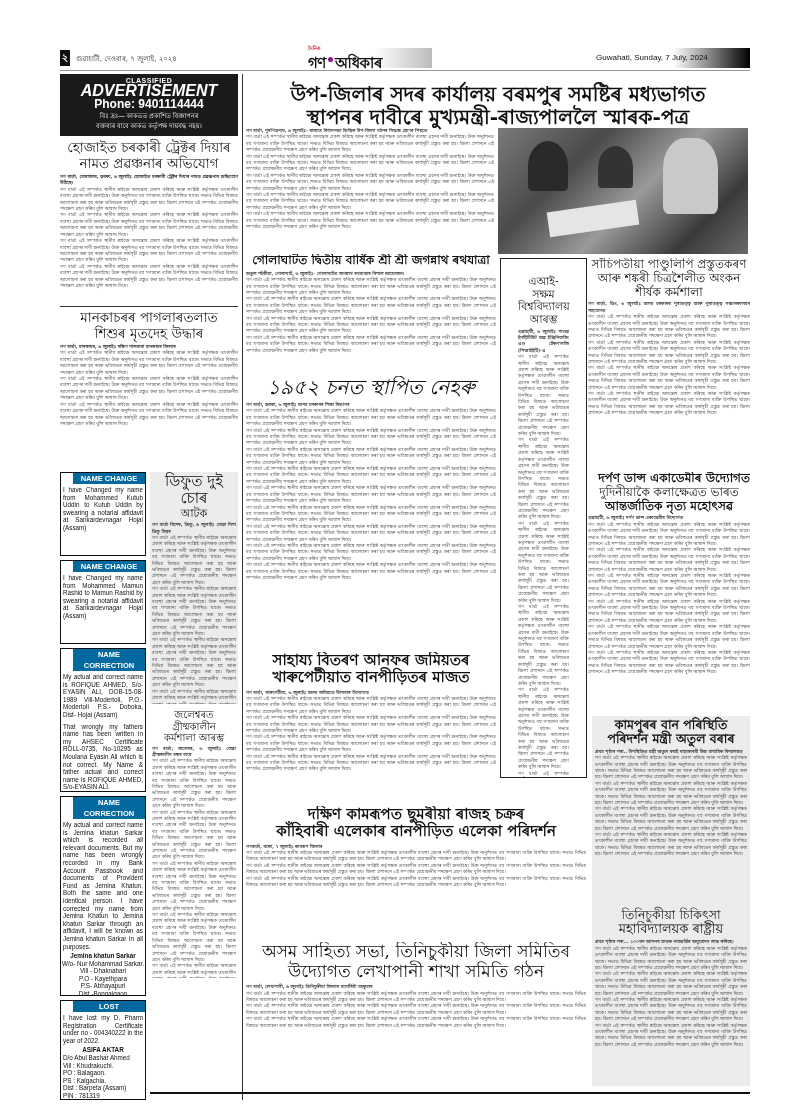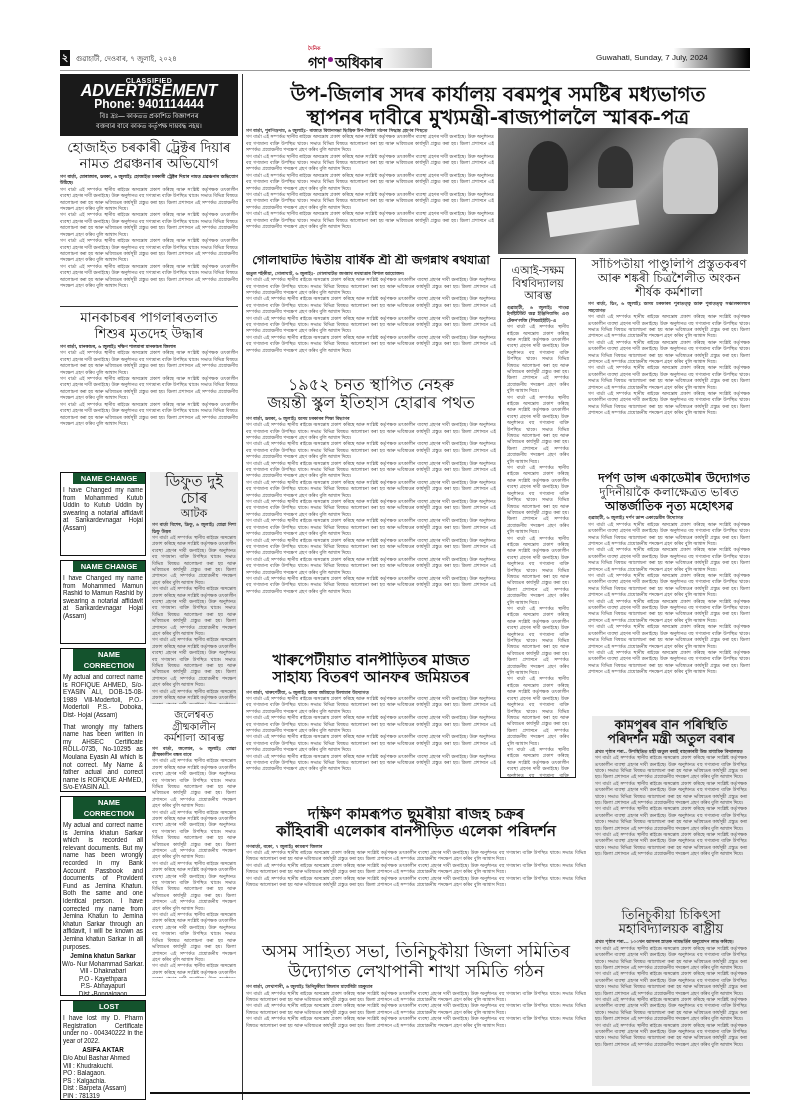--- a/index.html
+++ b/index.html
@@ -29,21 +29,21 @@
   .cl-5 { font-size: 6.5px; line-height: 9px; }
 
   .headline { font-family: "DejaVu Serif", serif; font-weight: normal; text-align: center; color: #111; line-height: 1.15; }
   .body-txt { font-size: 4.5px; line-height: 6.4px; color: #333; text-align: justify; }
   .body-txt::after { content: ""; }
 
   .story { position: absolute; }
   .box-border { border: 1px solid #222; }
 
   .ad-box { position: absolute; left: 0; width: 86px; border: 1px solid #111; font-family: "Liberation Sans", sans-serif; font-size: 6.3px; line-height: 7.6px; color: #111; }
-  .ad-head { background: #14532d; color: #fff; text-align: center; font-weight: bold; font-size: 7.5px; line-height: 11px; margin-left: 12px; }
+  .ad-head { background: #0369a1; color: #fff; text-align: center; font-weight: bold; font-size: 7.5px; line-height: 11px; margin-left: 12px; }
   .ad-body { padding: 2px 2px; text-align: justify; }
   .ad-center { text-align: center; }
   .ad-bold { font-weight: bold; text-align: center; }
 
   .vrule { position: absolute; width: 1px; background: #333; }
   .hrule { position: absolute; height: 1px; background: #333; }
 
   .photo { position: absolute; background: linear-gradient(135deg,#7a7a7a 0%,#4a4a4a 30%,#9a9a9a 55%,#3a3a3a 80%,#6a6a6a 100%); }
   .photo .p1 { position: absolute; left: 12%; top: 10%; width: 16%; height: 40%; border-radius: 50% 50% 10% 10%; background: #2a2a2a; }
   .photo .p2 { position: absolute; left: 40%; top: 14%; width: 14%; height: 34%; border-radius: 50% 50% 10% 10%; background: #333; }
@@ -181,21 +181,21 @@
 
   <div class="story" style="left:186px;top:206px;width:250px;height:118px;overflow:hidden;">
     <div class="headline" style="font-size:12px;font-weight:bold;">গোলাঘাটত দ্বিতীয় বাৰ্ষিক শ্ৰী শ্ৰী জগন্নাথ ৰথযাত্ৰা</div>
     <div class="body-txt" style="margin-top:3px;font-weight:bold;">অতুল শইকীয়া, গোলাঘাট, ৬ জুলাইঃ- গোলাঘাটত জগন্নাথ ৰথযাত্ৰাৰ বিশাল আয়োজন।</div>
     <div class="body-txt">গণ বাৰ্তা এই সম্পৰ্কত স্থানীয় ৰাইজে অসন্তোষ প্ৰকাশ কৰিছে আৰু সংশ্লিষ্ট কৰ্তৃপক্ষক তৎকালীন ব্যৱস্থা গ্ৰহণৰ দাবী জনাইছে। উক্ত অনুষ্ঠানত বহু গণ্যমান্য ব্যক্তি উপস্থিত থাকে। সভাত বিভিন্ন বিষয়ত আলোচনা কৰা হয় আৰু ভৱিষ্যতৰ কাৰ্যসূচী প্ৰস্তুত কৰা হয়। জিলা প্ৰশাসনে এই সম্পৰ্কত প্ৰয়োজনীয় পদক্ষেপ গ্ৰহণ কৰিব বুলি আশ্বাস দিয়ে।</div>
     <div class="body-txt">গণ বাৰ্তা এই সম্পৰ্কত স্থানীয় ৰাইজে অসন্তোষ প্ৰকাশ কৰিছে আৰু সংশ্লিষ্ট কৰ্তৃপক্ষক তৎকালীন ব্যৱস্থা গ্ৰহণৰ দাবী জনাইছে। উক্ত অনুষ্ঠানত বহু গণ্যমান্য ব্যক্তি উপস্থিত থাকে। সভাত বিভিন্ন বিষয়ত আলোচনা কৰা হয় আৰু ভৱিষ্যতৰ কাৰ্যসূচী প্ৰস্তুত কৰা হয়। জিলা প্ৰশাসনে এই সম্পৰ্কত প্ৰয়োজনীয় পদক্ষেপ গ্ৰহণ কৰিব বুলি আশ্বাস দিয়ে।</div>
     <div class="body-txt">গণ বাৰ্তা এই সম্পৰ্কত স্থানীয় ৰাইজে অসন্তোষ প্ৰকাশ কৰিছে আৰু সংশ্লিষ্ট কৰ্তৃপক্ষক তৎকালীন ব্যৱস্থা গ্ৰহণৰ দাবী জনাইছে। উক্ত অনুষ্ঠানত বহু গণ্যমান্য ব্যক্তি উপস্থিত থাকে। সভাত বিভিন্ন বিষয়ত আলোচনা কৰা হয় আৰু ভৱিষ্যতৰ কাৰ্যসূচী প্ৰস্তুত কৰা হয়। জিলা প্ৰশাসনে এই সম্পৰ্কত প্ৰয়োজনীয় পদক্ষেপ গ্ৰহণ কৰিব বুলি আশ্বাস দিয়ে।</div>
     <div class="body-txt">গণ বাৰ্তা এই সম্পৰ্কত স্থানীয় ৰাইজে অসন্তোষ প্ৰকাশ কৰিছে আৰু সংশ্লিষ্ট কৰ্তৃপক্ষক তৎকালীন ব্যৱস্থা গ্ৰহণৰ দাবী জনাইছে। উক্ত অনুষ্ঠানত বহু গণ্যমান্য ব্যক্তি উপস্থিত থাকে। সভাত বিভিন্ন বিষয়ত আলোচনা কৰা হয় আৰু ভৱিষ্যতৰ কাৰ্যসূচী প্ৰস্তুত কৰা হয়। জিলা প্ৰশাসনে এই সম্পৰ্কত প্ৰয়োজনীয় পদক্ষেপ গ্ৰহণ কৰিব বুলি আশ্বাস দিয়ে।</div>
   </div>
 
-  <div class="story box-border" style="left:440px;top:210px;width:76px;height:520px;overflow:hidden;padding:6px;">
+  <div class="story box-border" style="left:440px;top:210px;width:87px;height:520px;overflow:hidden;padding:17px;">
     <div class="headline" style="font-size:11px;">এআই-সক্ষম</div>
     <div class="headline" style="font-size:11px;">বিশ্ববিদ্যালয়</div>
     <div class="headline" style="font-size:11px;">আৰম্ভ</div>
     <div class="body-txt" style="margin-top:2px;font-weight:bold;">গুৱাহাটী, ৬ জুলাইঃ পাণ্ডৱ ইনষ্টিটিউট অৱ ইঞ্জিনিয়াৰিং এণ্ড টেকন'লজি (পিআইইটি)-এ</div>
     <div class="body-txt">গণ বাৰ্তা এই সম্পৰ্কত স্থানীয় ৰাইজে অসন্তোষ প্ৰকাশ কৰিছে আৰু সংশ্লিষ্ট কৰ্তৃপক্ষক তৎকালীন ব্যৱস্থা গ্ৰহণৰ দাবী জনাইছে। উক্ত অনুষ্ঠানত বহু গণ্যমান্য ব্যক্তি উপস্থিত থাকে। সভাত বিভিন্ন বিষয়ত আলোচনা কৰা হয় আৰু ভৱিষ্যতৰ কাৰ্যসূচী প্ৰস্তুত কৰা হয়। জিলা প্ৰশাসনে এই সম্পৰ্কত প্ৰয়োজনীয় পদক্ষেপ গ্ৰহণ কৰিব বুলি আশ্বাস দিয়ে।</div>
     <div class="body-txt">গণ বাৰ্তা এই সম্পৰ্কত স্থানীয় ৰাইজে অসন্তোষ প্ৰকাশ কৰিছে আৰু সংশ্লিষ্ট কৰ্তৃপক্ষক তৎকালীন ব্যৱস্থা গ্ৰহণৰ দাবী জনাইছে। উক্ত অনুষ্ঠানত বহু গণ্যমান্য ব্যক্তি উপস্থিত থাকে। সভাত বিভিন্ন বিষয়ত আলোচনা কৰা হয় আৰু ভৱিষ্যতৰ কাৰ্যসূচী প্ৰস্তুত কৰা হয়। জিলা প্ৰশাসনে এই সম্পৰ্কত প্ৰয়োজনীয় পদক্ষেপ গ্ৰহণ কৰিব বুলি আশ্বাস দিয়ে।</div>
     <div class="body-txt">গণ বাৰ্তা এই সম্পৰ্কত স্থানীয় ৰাইজে অসন্তোষ প্ৰকাশ কৰিছে আৰু সংশ্লিষ্ট কৰ্তৃপক্ষক তৎকালীন ব্যৱস্থা গ্ৰহণৰ দাবী জনাইছে। উক্ত অনুষ্ঠানত বহু গণ্যমান্য ব্যক্তি উপস্থিত থাকে। সভাত বিভিন্ন বিষয়ত আলোচনা কৰা হয় আৰু ভৱিষ্যতৰ কাৰ্যসূচী প্ৰস্তুত কৰা হয়। জিলা প্ৰশাসনে এই সম্পৰ্কত প্ৰয়োজনীয় পদক্ষেপ গ্ৰহণ কৰিব বুলি আশ্বাস দিয়ে।</div>
     <div class="body-txt">গণ বাৰ্তা এই সম্পৰ্কত স্থানীয় ৰাইজে অসন্তোষ প্ৰকাশ কৰিছে আৰু সংশ্লিষ্ট কৰ্তৃপক্ষক তৎকালীন ব্যৱস্থা গ্ৰহণৰ দাবী জনাইছে। উক্ত অনুষ্ঠানত বহু গণ্যমান্য ব্যক্তি উপস্থিত থাকে। সভাত বিভিন্ন বিষয়ত আলোচনা কৰা হয় আৰু ভৱিষ্যতৰ কাৰ্যসূচী প্ৰস্তুত কৰা হয়। জিলা প্ৰশাসনে এই সম্পৰ্কত প্ৰয়োজনীয় পদক্ষেপ গ্ৰহণ কৰিব বুলি আশ্বাস দিয়ে।</div>
     <div class="body-txt">গণ বাৰ্তা এই সম্পৰ্কত স্থানীয় ৰাইজে অসন্তোষ প্ৰকাশ কৰিছে আৰু সংশ্লিষ্ট কৰ্তৃপক্ষক তৎকালীন ব্যৱস্থা গ্ৰহণৰ দাবী জনাইছে। উক্ত অনুষ্ঠানত বহু গণ্যমান্য ব্যক্তি উপস্থিত থাকে। সভাত বিভিন্ন বিষয়ত আলোচনা কৰা হয় আৰু ভৱিষ্যতৰ কাৰ্যসূচী প্ৰস্তুত কৰা হয়। জিলা প্ৰশাসনে এই সম্পৰ্কত প্ৰয়োজনীয় পদক্ষেপ গ্ৰহণ কৰিব বুলি আশ্বাস দিয়ে।</div>
     <div class="body-txt">গণ বাৰ্তা এই সম্পৰ্কত স্থানীয় ৰাইজে অসন্তোষ প্ৰকাশ কৰিছে আৰু সংশ্লিষ্ট কৰ্তৃপক্ষক তৎকালীন ব্যৱস্থা গ্ৰহণৰ দাবী জনাইছে। উক্ত অনুষ্ঠানত বহু গণ্যমান্য ব্যক্তি উপস্থিত থাকে। সভাত বিভিন্ন বিষয়ত আলোচনা কৰা হয় আৰু ভৱিষ্যতৰ কাৰ্যসূচী প্ৰস্তুত কৰা হয়। জিলা প্ৰশাসনে এই সম্পৰ্কত প্ৰয়োজনীয় পদক্ষেপ গ্ৰহণ কৰিব বুলি আশ্বাস দিয়ে।</div>
@@ -209,22 +209,21 @@
     <div class="headline" style="font-size:12px;">আৰু শঙ্কৰী চিত্ৰশৈলীত অংকন</div>
     <div class="headline" style="font-size:12px;">শীৰ্ষক কৰ্মশালা</div>
     <div class="body-txt" style="margin-top:2px;font-weight:bold;">গণ বাৰ্তা, ডিং, ৬ জুলাইঃ অসম চৰকাৰৰ পুৰাতত্ত্ব আৰু পুৰাতত্ত্ব সঞ্চালকালয়ৰ সহযোগত</div>
     <div class="body-txt">গণ বাৰ্তা এই সম্পৰ্কত স্থানীয় ৰাইজে অসন্তোষ প্ৰকাশ কৰিছে আৰু সংশ্লিষ্ট কৰ্তৃপক্ষক তৎকালীন ব্যৱস্থা গ্ৰহণৰ দাবী জনাইছে। উক্ত অনুষ্ঠানত বহু গণ্যমান্য ব্যক্তি উপস্থিত থাকে। সভাত বিভিন্ন বিষয়ত আলোচনা কৰা হয় আৰু ভৱিষ্যতৰ কাৰ্যসূচী প্ৰস্তুত কৰা হয়। জিলা প্ৰশাসনে এই সম্পৰ্কত প্ৰয়োজনীয় পদক্ষেপ গ্ৰহণ কৰিব বুলি আশ্বাস দিয়ে।</div>
     <div class="body-txt">গণ বাৰ্তা এই সম্পৰ্কত স্থানীয় ৰাইজে অসন্তোষ প্ৰকাশ কৰিছে আৰু সংশ্লিষ্ট কৰ্তৃপক্ষক তৎকালীন ব্যৱস্থা গ্ৰহণৰ দাবী জনাইছে। উক্ত অনুষ্ঠানত বহু গণ্যমান্য ব্যক্তি উপস্থিত থাকে। সভাত বিভিন্ন বিষয়ত আলোচনা কৰা হয় আৰু ভৱিষ্যতৰ কাৰ্যসূচী প্ৰস্তুত কৰা হয়। জিলা প্ৰশাসনে এই সম্পৰ্কত প্ৰয়োজনীয় পদক্ষেপ গ্ৰহণ কৰিব বুলি আশ্বাস দিয়ে।</div>
     <div class="body-txt">গণ বাৰ্তা এই সম্পৰ্কত স্থানীয় ৰাইজে অসন্তোষ প্ৰকাশ কৰিছে আৰু সংশ্লিষ্ট কৰ্তৃপক্ষক তৎকালীন ব্যৱস্থা গ্ৰহণৰ দাবী জনাইছে। উক্ত অনুষ্ঠানত বহু গণ্যমান্য ব্যক্তি উপস্থিত থাকে। সভাত বিভিন্ন বিষয়ত আলোচনা কৰা হয় আৰু ভৱিষ্যতৰ কাৰ্যসূচী প্ৰস্তুত কৰা হয়। জিলা প্ৰশাসনে এই সম্পৰ্কত প্ৰয়োজনীয় পদক্ষেপ গ্ৰহণ কৰিব বুলি আশ্বাস দিয়ে।</div>
     <div class="body-txt">গণ বাৰ্তা এই সম্পৰ্কত স্থানীয় ৰাইজে অসন্তোষ প্ৰকাশ কৰিছে আৰু সংশ্লিষ্ট কৰ্তৃপক্ষক তৎকালীন ব্যৱস্থা গ্ৰহণৰ দাবী জনাইছে। উক্ত অনুষ্ঠানত বহু গণ্যমান্য ব্যক্তি উপস্থিত থাকে। সভাত বিভিন্ন বিষয়ত আলোচনা কৰা হয় আৰু ভৱিষ্যতৰ কাৰ্যসূচী প্ৰস্তুত কৰা হয়। জিলা প্ৰশাসনে এই সম্পৰ্কত প্ৰয়োজনীয় পদক্ষেপ গ্ৰহণ কৰিব বুলি আশ্বাস দিয়ে।</div>
   </div>
 
   <div class="story" style="left:186px;top:328px;width:250px;height:270px;overflow:hidden;">
-    <div class="headline" style="font-size:16px;">১৯৫২ চনত স্থাপিত নেহৰু</div>
-    <div class="headline" style="font-size:16px;">জয়ন্তী স্কুল ইতিহাস হোৱাৰ পথত</div>
+    <div class="headline" style="font-size:20px;font-style:italic;">১৯৫২ চনত স্থাপিত নেহৰু</div>
     <div class="body-txt" style="margin-top:3px;font-weight:bold;">গণ বাৰ্তা, ডবকা, ৬ জুলাইঃ অসম চৰকাৰৰ শিক্ষা বিভাগৰ</div>
     <div class="body-txt">গণ বাৰ্তা এই সম্পৰ্কত স্থানীয় ৰাইজে অসন্তোষ প্ৰকাশ কৰিছে আৰু সংশ্লিষ্ট কৰ্তৃপক্ষক তৎকালীন ব্যৱস্থা গ্ৰহণৰ দাবী জনাইছে। উক্ত অনুষ্ঠানত বহু গণ্যমান্য ব্যক্তি উপস্থিত থাকে। সভাত বিভিন্ন বিষয়ত আলোচনা কৰা হয় আৰু ভৱিষ্যতৰ কাৰ্যসূচী প্ৰস্তুত কৰা হয়। জিলা প্ৰশাসনে এই সম্পৰ্কত প্ৰয়োজনীয় পদক্ষেপ গ্ৰহণ কৰিব বুলি আশ্বাস দিয়ে।</div>
     <div class="body-txt">গণ বাৰ্তা এই সম্পৰ্কত স্থানীয় ৰাইজে অসন্তোষ প্ৰকাশ কৰিছে আৰু সংশ্লিষ্ট কৰ্তৃপক্ষক তৎকালীন ব্যৱস্থা গ্ৰহণৰ দাবী জনাইছে। উক্ত অনুষ্ঠানত বহু গণ্যমান্য ব্যক্তি উপস্থিত থাকে। সভাত বিভিন্ন বিষয়ত আলোচনা কৰা হয় আৰু ভৱিষ্যতৰ কাৰ্যসূচী প্ৰস্তুত কৰা হয়। জিলা প্ৰশাসনে এই সম্পৰ্কত প্ৰয়োজনীয় পদক্ষেপ গ্ৰহণ কৰিব বুলি আশ্বাস দিয়ে।</div>
     <div class="body-txt">গণ বাৰ্তা এই সম্পৰ্কত স্থানীয় ৰাইজে অসন্তোষ প্ৰকাশ কৰিছে আৰু সংশ্লিষ্ট কৰ্তৃপক্ষক তৎকালীন ব্যৱস্থা গ্ৰহণৰ দাবী জনাইছে। উক্ত অনুষ্ঠানত বহু গণ্যমান্য ব্যক্তি উপস্থিত থাকে। সভাত বিভিন্ন বিষয়ত আলোচনা কৰা হয় আৰু ভৱিষ্যতৰ কাৰ্যসূচী প্ৰস্তুত কৰা হয়। জিলা প্ৰশাসনে এই সম্পৰ্কত প্ৰয়োজনীয় পদক্ষেপ গ্ৰহণ কৰিব বুলি আশ্বাস দিয়ে।</div>
     <div class="body-txt">গণ বাৰ্তা এই সম্পৰ্কত স্থানীয় ৰাইজে অসন্তোষ প্ৰকাশ কৰিছে আৰু সংশ্লিষ্ট কৰ্তৃপক্ষক তৎকালীন ব্যৱস্থা গ্ৰহণৰ দাবী জনাইছে। উক্ত অনুষ্ঠানত বহু গণ্যমান্য ব্যক্তি উপস্থিত থাকে। সভাত বিভিন্ন বিষয়ত আলোচনা কৰা হয় আৰু ভৱিষ্যতৰ কাৰ্যসূচী প্ৰস্তুত কৰা হয়। জিলা প্ৰশাসনে এই সম্পৰ্কত প্ৰয়োজনীয় পদক্ষেপ গ্ৰহণ কৰিব বুলি আশ্বাস দিয়ে।</div>
     <div class="body-txt">গণ বাৰ্তা এই সম্পৰ্কত স্থানীয় ৰাইজে অসন্তোষ প্ৰকাশ কৰিছে আৰু সংশ্লিষ্ট কৰ্তৃপক্ষক তৎকালীন ব্যৱস্থা গ্ৰহণৰ দাবী জনাইছে। উক্ত অনুষ্ঠানত বহু গণ্যমান্য ব্যক্তি উপস্থিত থাকে। সভাত বিভিন্ন বিষয়ত আলোচনা কৰা হয় আৰু ভৱিষ্যতৰ কাৰ্যসূচী প্ৰস্তুত কৰা হয়। জিলা প্ৰশাসনে এই সম্পৰ্কত প্ৰয়োজনীয় পদক্ষেপ গ্ৰহণ কৰিব বুলি আশ্বাস দিয়ে।</div>
     <div class="body-txt">গণ বাৰ্তা এই সম্পৰ্কত স্থানীয় ৰাইজে অসন্তোষ প্ৰকাশ কৰিছে আৰু সংশ্লিষ্ট কৰ্তৃপক্ষক তৎকালীন ব্যৱস্থা গ্ৰহণৰ দাবী জনাইছে। উক্ত অনুষ্ঠানত বহু গণ্যমান্য ব্যক্তি উপস্থিত থাকে। সভাত বিভিন্ন বিষয়ত আলোচনা কৰা হয় আৰু ভৱিষ্যতৰ কাৰ্যসূচী প্ৰস্তুত কৰা হয়। জিলা প্ৰশাসনে এই সম্পৰ্কত প্ৰয়োজনীয় পদক্ষেপ গ্ৰহণ কৰিব বুলি আশ্বাস দিয়ে।</div>
     <div class="body-txt">গণ বাৰ্তা এই সম্পৰ্কত স্থানীয় ৰাইজে অসন্তোষ প্ৰকাশ কৰিছে আৰু সংশ্লিষ্ট কৰ্তৃপক্ষক তৎকালীন ব্যৱস্থা গ্ৰহণৰ দাবী জনাইছে। উক্ত অনুষ্ঠানত বহু গণ্যমান্য ব্যক্তি উপস্থিত থাকে। সভাত বিভিন্ন বিষয়ত আলোচনা কৰা হয় আৰু ভৱিষ্যতৰ কাৰ্যসূচী প্ৰস্তুত কৰা হয়। জিলা প্ৰশাসনে এই সম্পৰ্কত প্ৰয়োজনীয় পদক্ষেপ গ্ৰহণ কৰিব বুলি আশ্বাস দিয়ে।</div>
     <div class="body-txt">গণ বাৰ্তা এই সম্পৰ্কত স্থানীয় ৰাইজে অসন্তোষ প্ৰকাশ কৰিছে আৰু সংশ্লিষ্ট কৰ্তৃপক্ষক তৎকালীন ব্যৱস্থা গ্ৰহণৰ দাবী জনাইছে। উক্ত অনুষ্ঠানত বহু গণ্যমান্য ব্যক্তি উপস্থিত থাকে। সভাত বিভিন্ন বিষয়ত আলোচনা কৰা হয় আৰু ভৱিষ্যতৰ কাৰ্যসূচী প্ৰস্তুত কৰা হয়। জিলা প্ৰশাসনে এই সম্পৰ্কত প্ৰয়োজনীয় পদক্ষেপ গ্ৰহণ কৰিব বুলি আশ্বাস দিয়ে।</div>
     <div class="body-txt">গণ বাৰ্তা এই সম্পৰ্কত স্থানীয় ৰাইজে অসন্তোষ প্ৰকাশ কৰিছে আৰু সংশ্লিষ্ট কৰ্তৃপক্ষক তৎকালীন ব্যৱস্থা গ্ৰহণৰ দাবী জনাইছে। উক্ত অনুষ্ঠানত বহু গণ্যমান্য ব্যক্তি উপস্থিত থাকে। সভাত বিভিন্ন বিষয়ত আলোচনা কৰা হয় আৰু ভৱিষ্যতৰ কাৰ্যসূচী প্ৰস্তুত কৰা হয়। জিলা প্ৰশাসনে এই সম্পৰ্কত প্ৰয়োজনীয় পদক্ষেপ গ্ৰহণ কৰিব বুলি আশ্বাস দিয়ে।</div>
@@ -237,22 +236,22 @@
     <div class="body-txt" style="margin-top:2px;font-weight:bold;">গুৱাহাটী, ৬ জুলাইঃ দৰ্পণ ডান্স একাডেমীৰ উদ্যোগত</div>
     <div class="body-txt">গণ বাৰ্তা এই সম্পৰ্কত স্থানীয় ৰাইজে অসন্তোষ প্ৰকাশ কৰিছে আৰু সংশ্লিষ্ট কৰ্তৃপক্ষক তৎকালীন ব্যৱস্থা গ্ৰহণৰ দাবী জনাইছে। উক্ত অনুষ্ঠানত বহু গণ্যমান্য ব্যক্তি উপস্থিত থাকে। সভাত বিভিন্ন বিষয়ত আলোচনা কৰা হয় আৰু ভৱিষ্যতৰ কাৰ্যসূচী প্ৰস্তুত কৰা হয়। জিলা প্ৰশাসনে এই সম্পৰ্কত প্ৰয়োজনীয় পদক্ষেপ গ্ৰহণ কৰিব বুলি আশ্বাস দিয়ে।</div>
     <div class="body-txt">গণ বাৰ্তা এই সম্পৰ্কত স্থানীয় ৰাইজে অসন্তোষ প্ৰকাশ কৰিছে আৰু সংশ্লিষ্ট কৰ্তৃপক্ষক তৎকালীন ব্যৱস্থা গ্ৰহণৰ দাবী জনাইছে। উক্ত অনুষ্ঠানত বহু গণ্যমান্য ব্যক্তি উপস্থিত থাকে। সভাত বিভিন্ন বিষয়ত আলোচনা কৰা হয় আৰু ভৱিষ্যতৰ কাৰ্যসূচী প্ৰস্তুত কৰা হয়। জিলা প্ৰশাসনে এই সম্পৰ্কত প্ৰয়োজনীয় পদক্ষেপ গ্ৰহণ কৰিব বুলি আশ্বাস দিয়ে।</div>
     <div class="body-txt">গণ বাৰ্তা এই সম্পৰ্কত স্থানীয় ৰাইজে অসন্তোষ প্ৰকাশ কৰিছে আৰু সংশ্লিষ্ট কৰ্তৃপক্ষক তৎকালীন ব্যৱস্থা গ্ৰহণৰ দাবী জনাইছে। উক্ত অনুষ্ঠানত বহু গণ্যমান্য ব্যক্তি উপস্থিত থাকে। সভাত বিভিন্ন বিষয়ত আলোচনা কৰা হয় আৰু ভৱিষ্যতৰ কাৰ্যসূচী প্ৰস্তুত কৰা হয়। জিলা প্ৰশাসনে এই সম্পৰ্কত প্ৰয়োজনীয় পদক্ষেপ গ্ৰহণ কৰিব বুলি আশ্বাস দিয়ে।</div>
     <div class="body-txt">গণ বাৰ্তা এই সম্পৰ্কত স্থানীয় ৰাইজে অসন্তোষ প্ৰকাশ কৰিছে আৰু সংশ্লিষ্ট কৰ্তৃপক্ষক তৎকালীন ব্যৱস্থা গ্ৰহণৰ দাবী জনাইছে। উক্ত অনুষ্ঠানত বহু গণ্যমান্য ব্যক্তি উপস্থিত থাকে। সভাত বিভিন্ন বিষয়ত আলোচনা কৰা হয় আৰু ভৱিষ্যতৰ কাৰ্যসূচী প্ৰস্তুত কৰা হয়। জিলা প্ৰশাসনে এই সম্পৰ্কত প্ৰয়োজনীয় পদক্ষেপ গ্ৰহণ কৰিব বুলি আশ্বাস দিয়ে।</div>
     <div class="body-txt">গণ বাৰ্তা এই সম্পৰ্কত স্থানীয় ৰাইজে অসন্তোষ প্ৰকাশ কৰিছে আৰু সংশ্লিষ্ট কৰ্তৃপক্ষক তৎকালীন ব্যৱস্থা গ্ৰহণৰ দাবী জনাইছে। উক্ত অনুষ্ঠানত বহু গণ্যমান্য ব্যক্তি উপস্থিত থাকে। সভাত বিভিন্ন বিষয়ত আলোচনা কৰা হয় আৰু ভৱিষ্যতৰ কাৰ্যসূচী প্ৰস্তুত কৰা হয়। জিলা প্ৰশাসনে এই সম্পৰ্কত প্ৰয়োজনীয় পদক্ষেপ গ্ৰহণ কৰিব বুলি আশ্বাস দিয়ে।</div>
     <div class="body-txt">গণ বাৰ্তা এই সম্পৰ্কত স্থানীয় ৰাইজে অসন্তোষ প্ৰকাশ কৰিছে আৰু সংশ্লিষ্ট কৰ্তৃপক্ষক তৎকালীন ব্যৱস্থা গ্ৰহণৰ দাবী জনাইছে। উক্ত অনুষ্ঠানত বহু গণ্যমান্য ব্যক্তি উপস্থিত থাকে। সভাত বিভিন্ন বিষয়ত আলোচনা কৰা হয় আৰু ভৱিষ্যতৰ কাৰ্যসূচী প্ৰস্তুত কৰা হয়। জিলা প্ৰশাসনে এই সম্পৰ্কত প্ৰয়োজনীয় পদক্ষেপ গ্ৰহণ কৰিব বুলি আশ্বাস দিয়ে।</div>
   </div>
 
   <div class="story" style="left:186px;top:604px;width:250px;height:150px;overflow:hidden;">
+    <div class="headline" style="font-size:15px;font-weight:bold;">সাহায্য বিতৰণ আনফৰ জমিয়তৰ</div>
     <div class="headline" style="font-size:15px;font-weight:bold;">খাৰুপেটীয়াত বানপীড়িতৰ মাজত</div>
-    <div class="headline" style="font-size:15px;font-weight:bold;">সাহায্য বিতৰণ আনফৰ জমিয়তৰ</div>
     <div class="body-txt" style="margin-top:3px;font-weight:bold;">গণ বাৰ্তা, খাৰুপেটীয়া, ৬ জুলাইঃ অসম জমিয়তে উলামাৰ উদ্যোগত</div>
     <div class="body-txt">গণ বাৰ্তা এই সম্পৰ্কত স্থানীয় ৰাইজে অসন্তোষ প্ৰকাশ কৰিছে আৰু সংশ্লিষ্ট কৰ্তৃপক্ষক তৎকালীন ব্যৱস্থা গ্ৰহণৰ দাবী জনাইছে। উক্ত অনুষ্ঠানত বহু গণ্যমান্য ব্যক্তি উপস্থিত থাকে। সভাত বিভিন্ন বিষয়ত আলোচনা কৰা হয় আৰু ভৱিষ্যতৰ কাৰ্যসূচী প্ৰস্তুত কৰা হয়। জিলা প্ৰশাসনে এই সম্পৰ্কত প্ৰয়োজনীয় পদক্ষেপ গ্ৰহণ কৰিব বুলি আশ্বাস দিয়ে।</div>
     <div class="body-txt">গণ বাৰ্তা এই সম্পৰ্কত স্থানীয় ৰাইজে অসন্তোষ প্ৰকাশ কৰিছে আৰু সংশ্লিষ্ট কৰ্তৃপক্ষক তৎকালীন ব্যৱস্থা গ্ৰহণৰ দাবী জনাইছে। উক্ত অনুষ্ঠানত বহু গণ্যমান্য ব্যক্তি উপস্থিত থাকে। সভাত বিভিন্ন বিষয়ত আলোচনা কৰা হয় আৰু ভৱিষ্যতৰ কাৰ্যসূচী প্ৰস্তুত কৰা হয়। জিলা প্ৰশাসনে এই সম্পৰ্কত প্ৰয়োজনীয় পদক্ষেপ গ্ৰহণ কৰিব বুলি আশ্বাস দিয়ে।</div>
     <div class="body-txt">গণ বাৰ্তা এই সম্পৰ্কত স্থানীয় ৰাইজে অসন্তোষ প্ৰকাশ কৰিছে আৰু সংশ্লিষ্ট কৰ্তৃপক্ষক তৎকালীন ব্যৱস্থা গ্ৰহণৰ দাবী জনাইছে। উক্ত অনুষ্ঠানত বহু গণ্যমান্য ব্যক্তি উপস্থিত থাকে। সভাত বিভিন্ন বিষয়ত আলোচনা কৰা হয় আৰু ভৱিষ্যতৰ কাৰ্যসূচী প্ৰস্তুত কৰা হয়। জিলা প্ৰশাসনে এই সম্পৰ্কত প্ৰয়োজনীয় পদক্ষেপ গ্ৰহণ কৰিব বুলি আশ্বাস দিয়ে।</div>
     <div class="body-txt">গণ বাৰ্তা এই সম্পৰ্কত স্থানীয় ৰাইজে অসন্তোষ প্ৰকাশ কৰিছে আৰু সংশ্লিষ্ট কৰ্তৃপক্ষক তৎকালীন ব্যৱস্থা গ্ৰহণৰ দাবী জনাইছে। উক্ত অনুষ্ঠানত বহু গণ্যমান্য ব্যক্তি উপস্থিত থাকে। সভাত বিভিন্ন বিষয়ত আলোচনা কৰা হয় আৰু ভৱিষ্যতৰ কাৰ্যসূচী প্ৰস্তুত কৰা হয়। জিলা প্ৰশাসনে এই সম্পৰ্কত প্ৰয়োজনীয় পদক্ষেপ গ্ৰহণ কৰিব বুলি আশ্বাস দিয়ে।</div>
   </div>
 
   <div class="story" style="left:186px;top:758px;width:340px;height:132px;overflow:hidden;">
     <div class="headline" style="font-size:15px;font-weight:bold;">দক্ষিণ কামৰূপত ছুমৰীয়া ৰাজহ চক্ৰৰ</div>
     <div class="headline" style="font-size:15px;font-weight:bold;">কাঁহিবাৰী এলেকাৰ বানপীড়িত এলেকা পৰিদৰ্শন</div>

